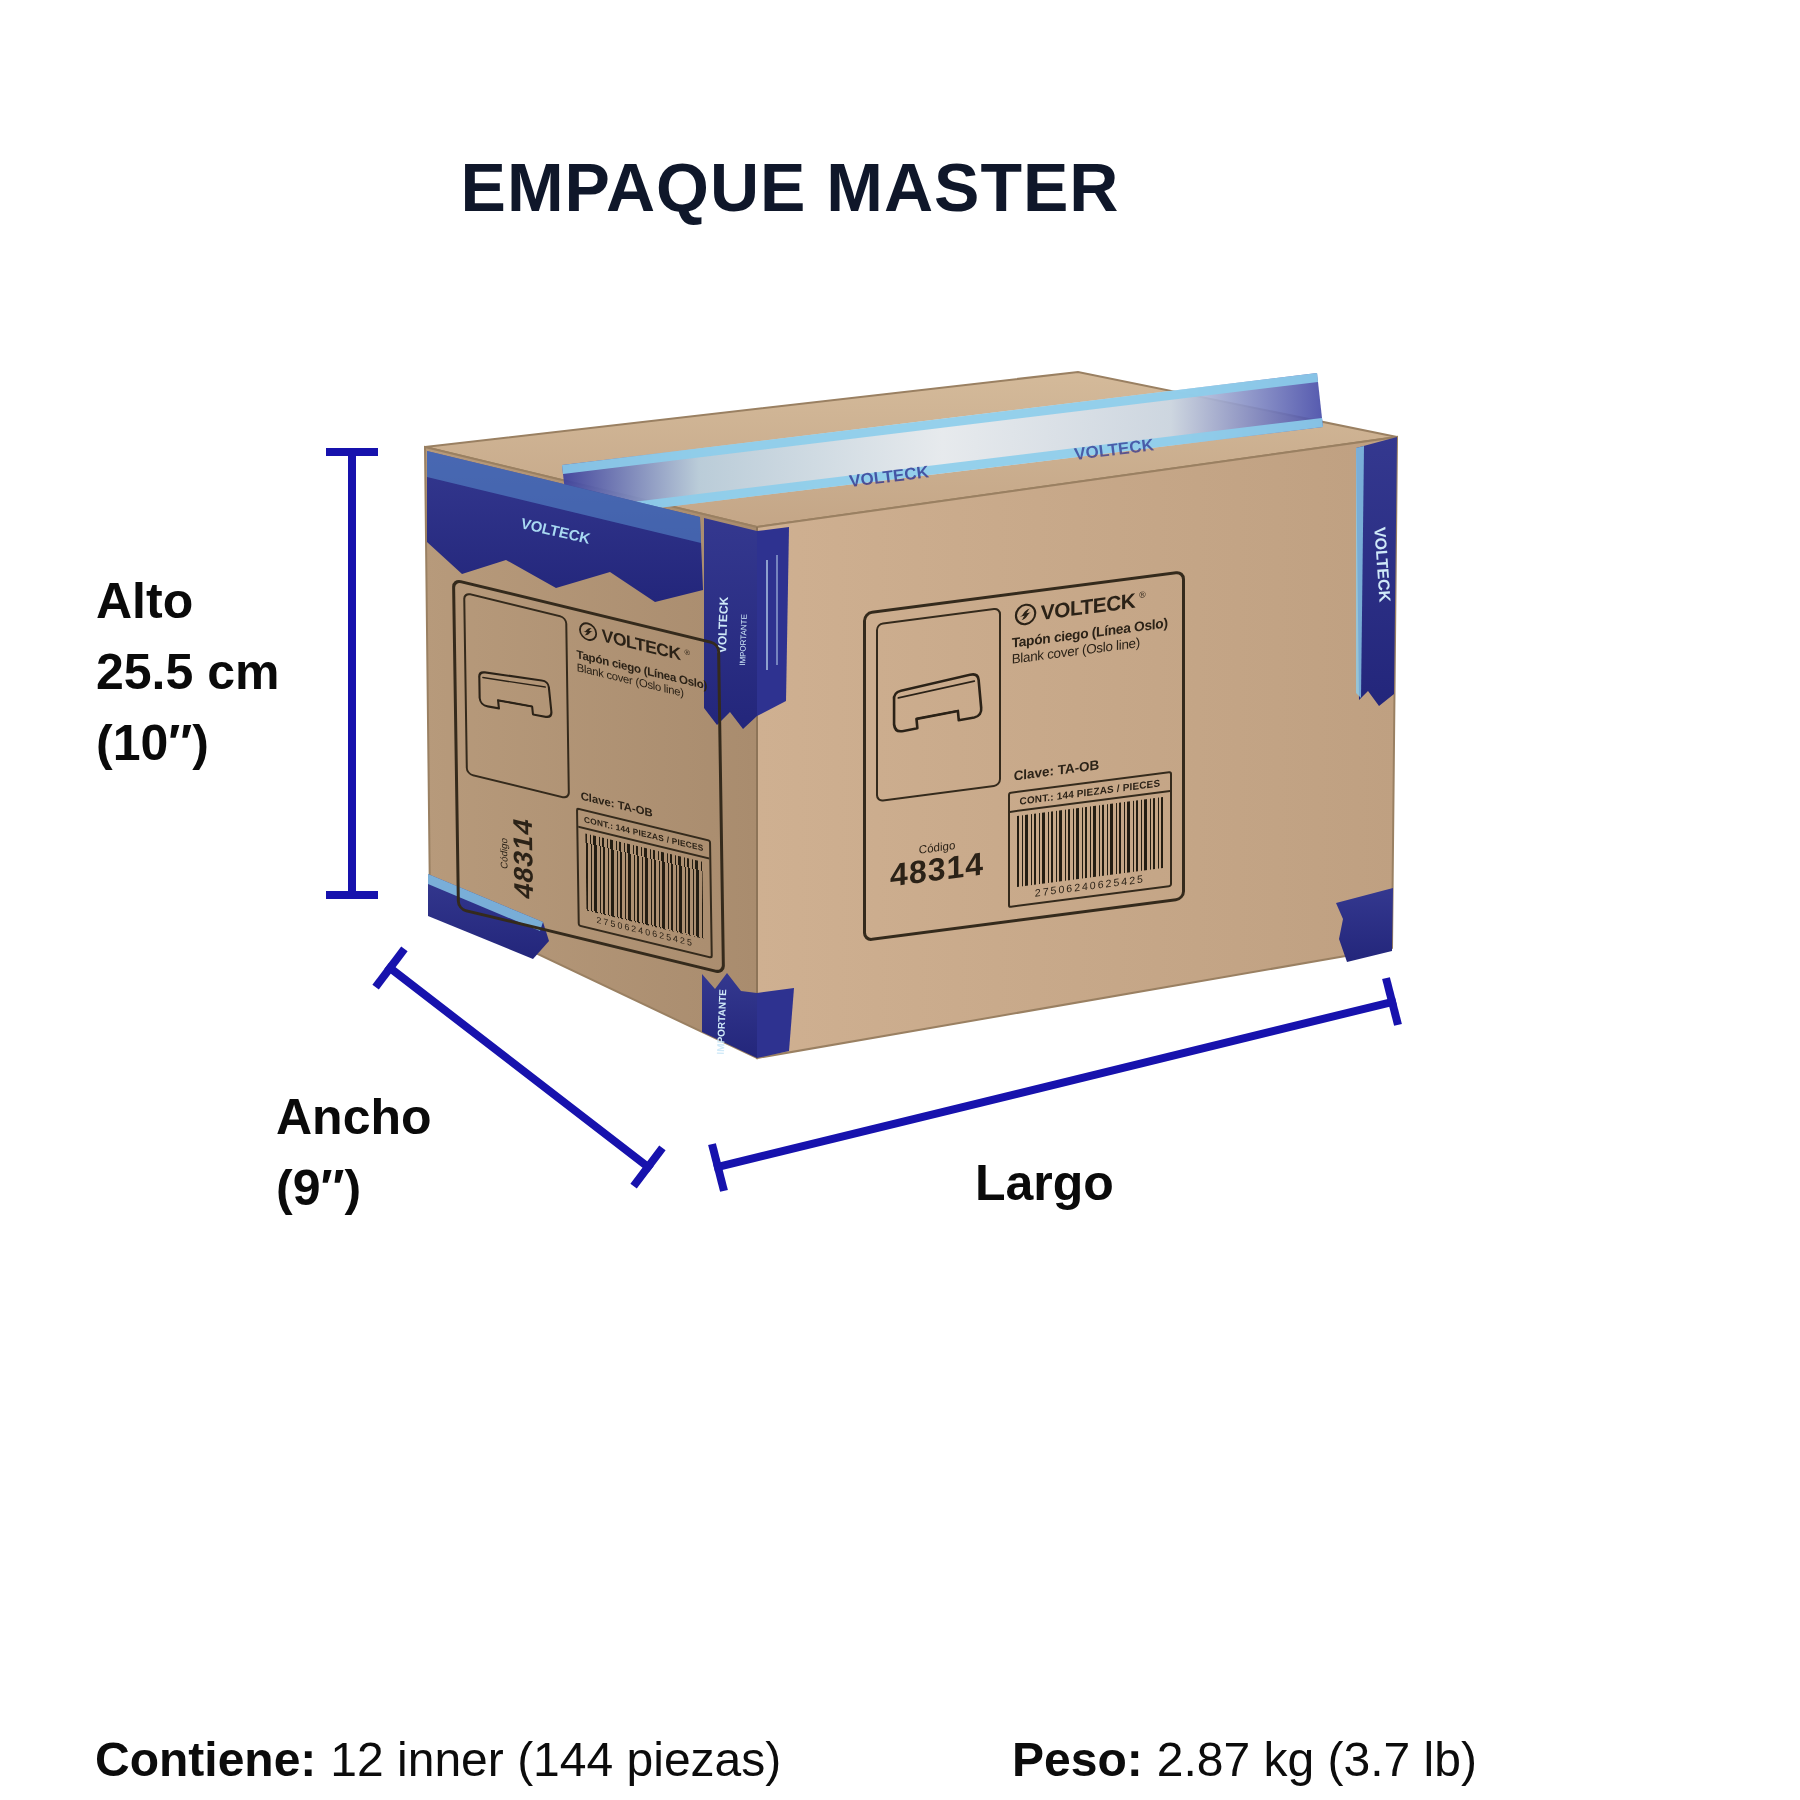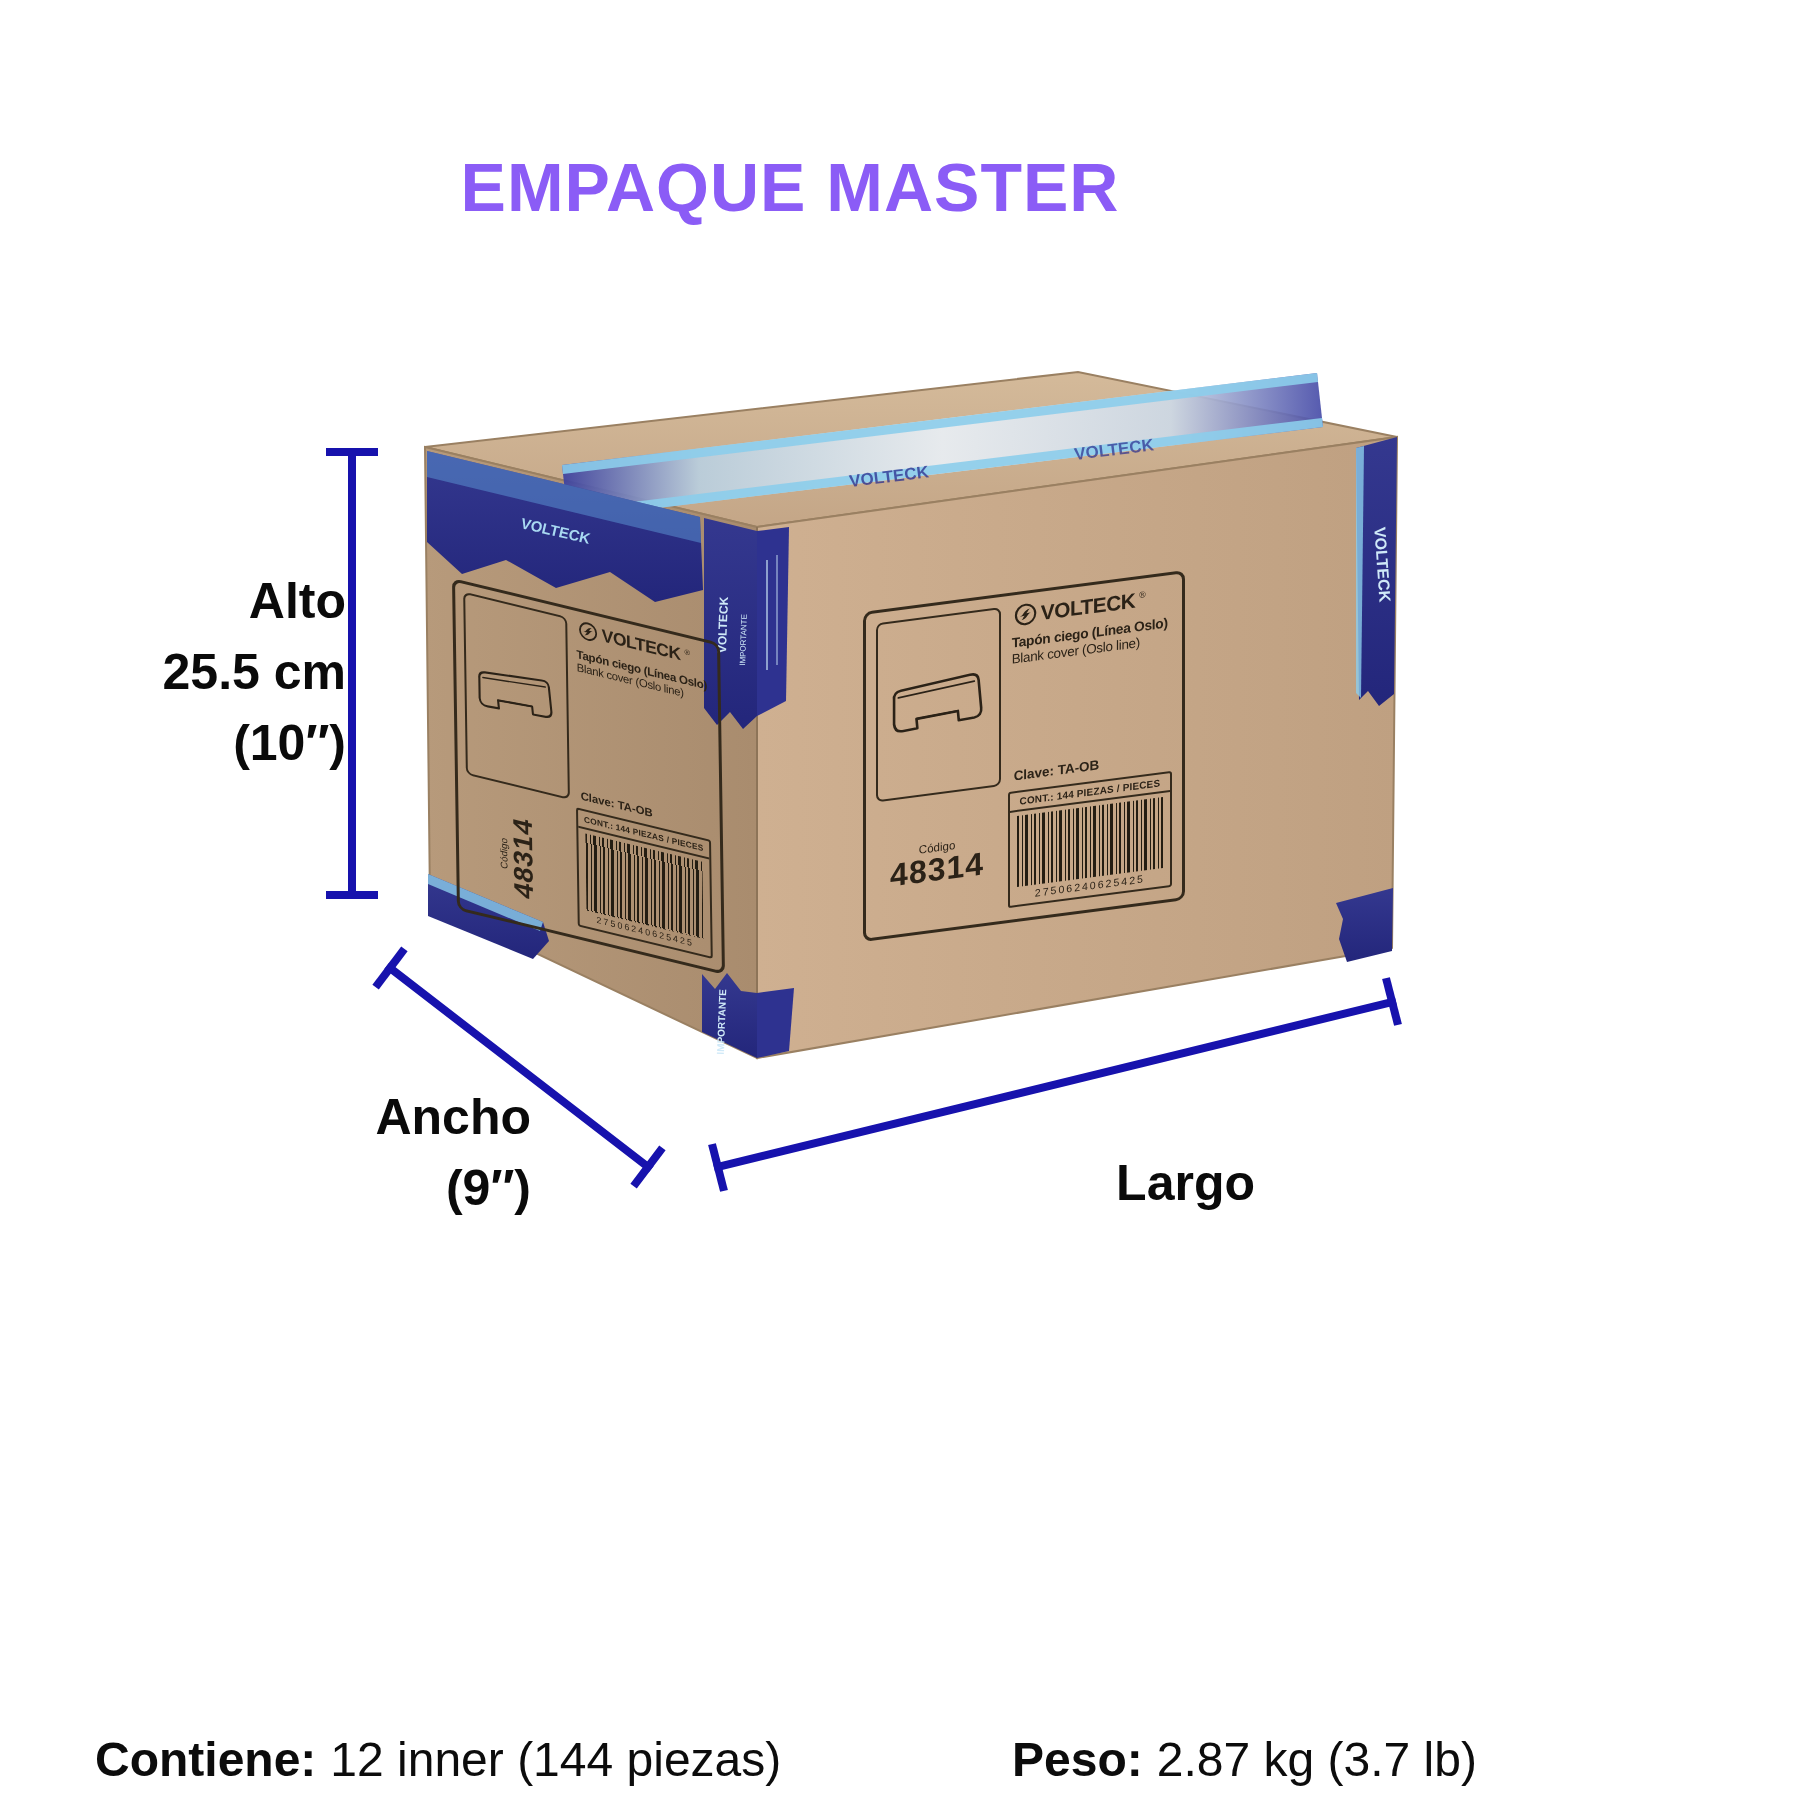--- a/index.html
+++ b/index.html
@@ -2,26 +2,26 @@
 <html><head>
 <meta charset="utf-8">
 <style>
   html,body{margin:0;padding:0;background:#ffffff;}
   .stage{
     position:relative;width:1800px;height:1800px;background:#ffffff;overflow:hidden;
     font-family:"Liberation Sans","DejaVu Sans",sans-serif;color:#0c0c0c;
   }
   .title{
     position:absolute;left:0;top:148px;width:1580px;text-align:center;
-    font-size:68px;font-weight:700;letter-spacing:1px;color:#8b5cf6;
+    font-size:68px;font-weight:700;letter-spacing:1px;color:#0f172a;
   }
   .scene{position:absolute;left:0;top:0;}
 
   
-  .dim{position:absolute;text-align:right;font-weight:700;font-size:50px;line-height:1.42;color:#0a0a0a;}
+  .dim{position:absolute;text-align:left;font-weight:700;font-size:50px;line-height:1.42;color:#0a0a0a;}
   .dim-alto{left:96px;top:566px;width:250px;}
   .dim-ancho{left:276px;top:1082px;width:255px;}
   .dim-largo{left:975px;top:1148px;width:280px;}
 
   
   .footer-item{position:absolute;top:1732px;font-size:48px;white-space:nowrap;}
   .footer-left{left:95px;}
   .footer-right{left:1012px;}
   .f-label{font-weight:700;margin-right:14px;}
   .f-value{font-weight:400;}

